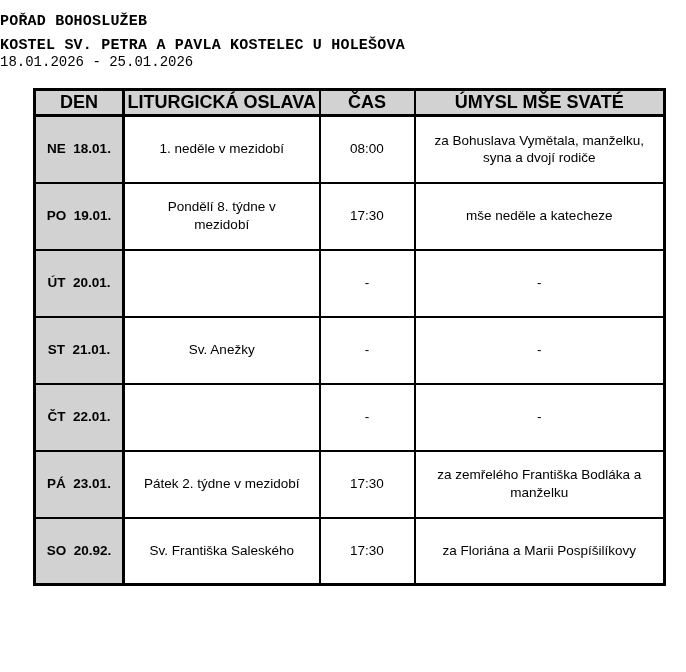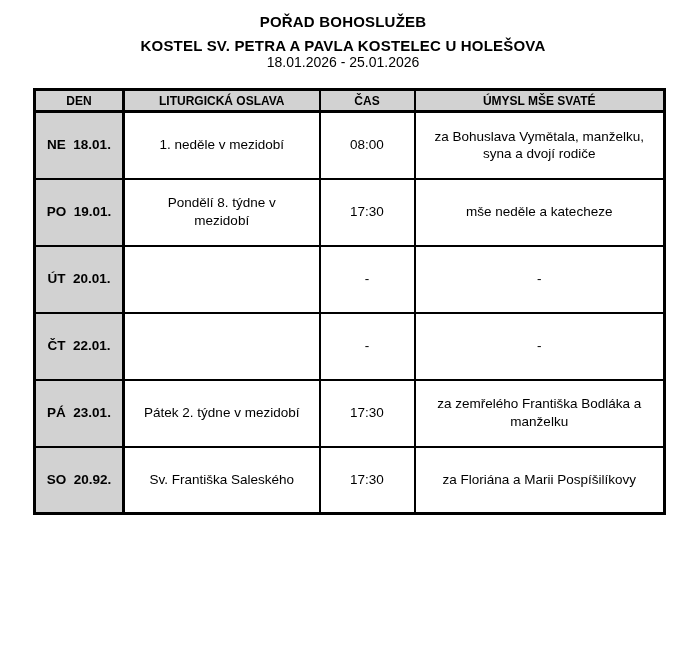--- a/index.html
+++ b/index.html
@@ -14,22 +14,23 @@
     background: #ffffff;
   }
   body {
     width: 686px;
     height: 672px;
     font-family: "Liberation Sans", sans-serif;
     color: var(--text-color);
     overflow: hidden;
   }
   .titles {
-    text-align: center;
+    text-align: left;
     padding-top: 13px;
+    font-family: Liberation Mono, monospace;
   }
   .doc-title {
     font-size: 15px;
     font-weight: bold;
     letter-spacing: 0.2px;
     margin-bottom: 7px;
   }
   .doc-subtitle {
     font-size: 15px;
     font-weight: bold;
@@ -48,21 +49,21 @@
   .schedule th, .schedule td {
     border: 2px solid var(--border-color);
     text-align: center;
     vertical-align: middle;
     padding: 2px 4px;
     overflow: hidden;
   }
   .schedule thead th {
     background: var(--shade-bg);
     font-weight: bold;
-    font-size: 12px;
+    font-size: 18px;
     height: 22px;
     padding: 1px 2px;
     border-bottom: 3px solid var(--border-color);
   }
   .schedule thead th:first-child,
   .schedule td.day-cell {
     border-right: 3px solid var(--border-color);
   }
   .schedule tbody tr {
     height: 67px;
@@ -120,20 +121,26 @@
         <td class="time-cell">17:30</td>
         <td class="intention-cell">mše neděle a katecheze</td>
       </tr>
       <tr>
         <td class="day-cell">ÚT  20.01.</td>
         <td class="liturgy-cell"></td>
         <td class="time-cell">-</td>
         <td class="intention-cell">-</td>
       </tr>
       <tr>
+        <td class="day-cell">ST  21.01.</td>
+        <td class="liturgy-cell">Sv. Anežky</td>
+        <td class="time-cell">-</td>
+        <td class="intention-cell">-</td>
+      </tr>
+      <tr>
         <td class="day-cell">ČT  22.01.</td>
         <td class="liturgy-cell"></td>
         <td class="time-cell">-</td>
         <td class="intention-cell">-</td>
       </tr>
       <tr>
         <td class="day-cell">PÁ  23.01.</td>
         <td class="liturgy-cell">Pátek 2. týdne v mezidobí</td>
         <td class="time-cell">17:30</td>
         <td class="intention-cell">za zemřelého Františka Bodláka a

